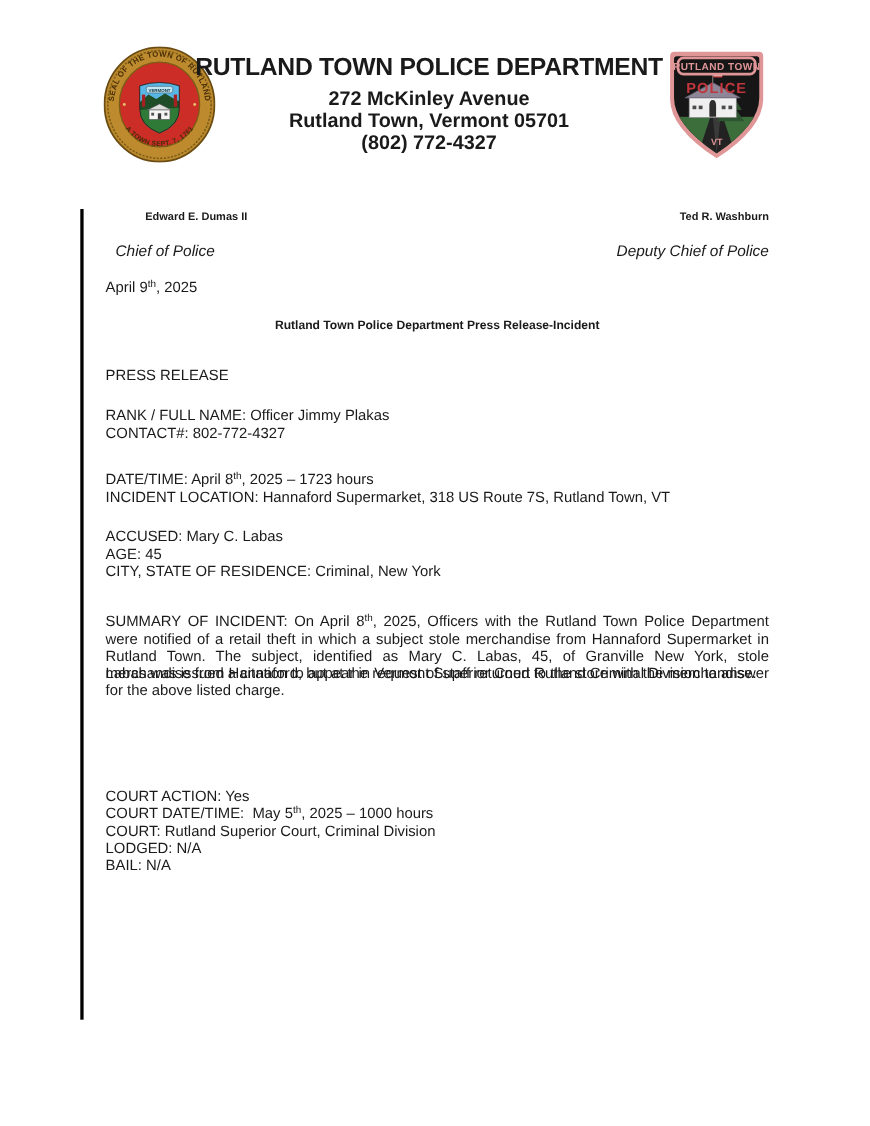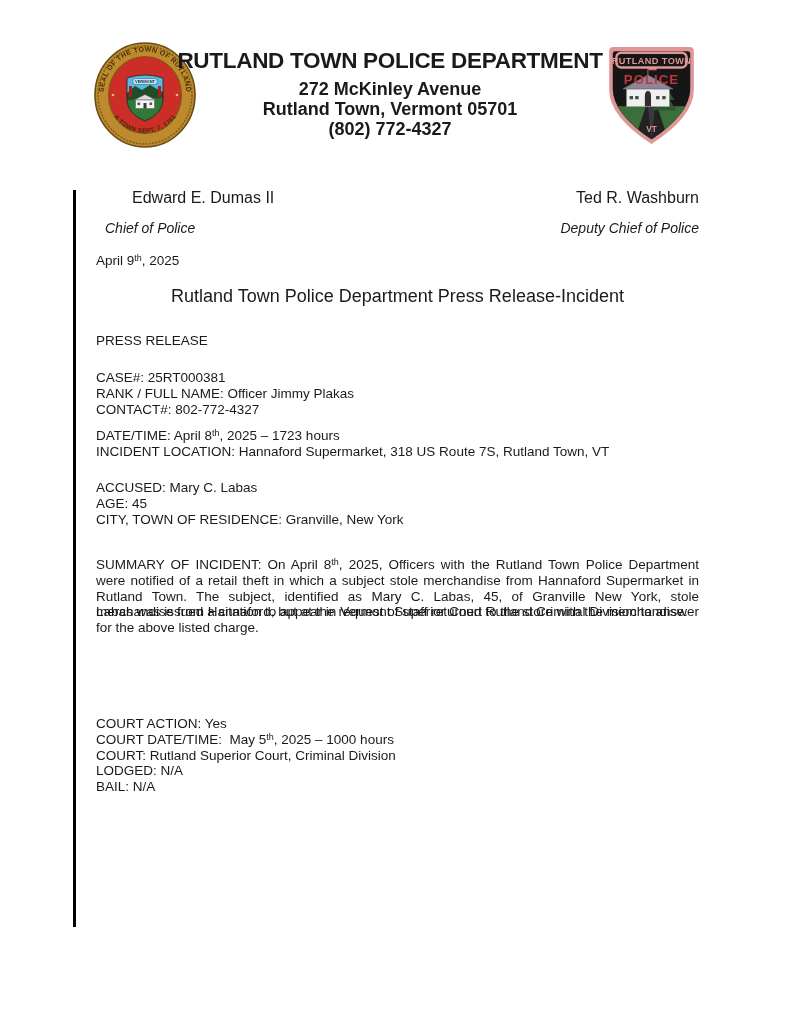--- a/index.html
+++ b/index.html
@@ -29,26 +29,26 @@
     line-height: 26px; white-space: nowrap;
   }
   .header-addr { font-size: 18px; font-weight: bold; line-height: 20px; }
   .header-addr-first { margin-top: 5px; }
 
   .col { position: absolute; left: 96px; width: 603px; }
   .line { font-size: 13.5px; line-height: 15.8px; white-space: pre-wrap; }
   .officials { top: 188px; }
   .off-left { float: left; text-align: left; }
   .off-right { float: right; text-align: right; }
-  .off-name { font-weight: normal; font-size: 16px; line-height: 19px; padding-left: 36px; }
+  .off-name { font-weight: bold; font-size: 10px; line-height: 19px; padding-left: 36px; }
   .off-title { font-style: italic; font-size: 14px; line-height: 19px; margin-top: 12px; }
   .off-title-left { padding-left: 9px; }
 
   .date-line { top: 253px; }
-  .doc-heading { top: 288px; text-align: center; font-weight: normal; font-size: 18px; line-height: 16px; }
+  .doc-heading { top: 288px; text-align: center; font-weight: bold; font-size: 11px; line-height: 16px; }
   .press-label { top: 333px; }
   .case-block { top: 370px; }
   .incident-block { top: 428px; }
   .accused-block { top: 480px; }
   .summary-p1 { top: 557px; text-align: justify; }
   .summary-p2 { top: 604px; text-align: justify; }
   .court-block { top: 716px; }
 
   sup.ord { font-size: 9px; line-height: 0; vertical-align: 4.5px; }
 </style>
@@ -141,34 +141,33 @@
     </div>
   </div>
 
   <div class="col line date-line"><span>April 9</span><sup class="ord">th</sup><span>, 2025</span></div>
 
   <div class="col doc-heading">Rutland Town Police Department Press Release-Incident</div>
 
   <div class="col line press-label">PRESS RELEASE</div>
 
   <div class="col case-block">
-    <div class="line">CASE#: 25RT000381</div>
     <div class="line">RANK / FULL NAME: Officer Jimmy Plakas</div>
     <div class="line">CONTACT#: 802-772-4327</div>
   </div>
 
   <div class="col incident-block">
     <div class="line"><span>DATE/TIME: April 8</span><sup class="ord">th</sup><span>, 2025 – 1723 hours</span></div>
     <div class="line">INCIDENT LOCATION: Hannaford Supermarket, 318 US Route 7S, Rutland Town, VT</div>
   </div>
 
   <div class="col accused-block">
     <div class="line">ACCUSED: Mary C. Labas</div>
     <div class="line">AGE: 45</div>
-    <div class="line">CITY, TOWN OF RESIDENCE: Granville, New York</div>
+    <div class="line">CITY, STATE OF RESIDENCE: Criminal, New York</div>
   </div>
 
   <div class="col line summary-p1"><span>SUMMARY OF INCIDENT: On April 8</span><sup class="ord">th</sup><span>, 2025, Officers with the Rutland Town Police Department were notified of a retail theft in which a subject stole merchandise from Hannaford Supermarket in Rutland Town. The subject, identified as Mary C. Labas, 45, of Granville New York, stole merchandise from Hannaford, but at the request of staff returned to the store with the merchandise.</span></div>
 
   <div class="col line summary-p2">Labas was issued a citation to appear in Vermont Superior Court Rutland Criminal Division to answer for the above listed charge.</div>
 
   <div class="col court-block">
     <div class="line">COURT ACTION: Yes</div>
     <div class="line"><span>COURT DATE/TIME:  May 5</span><sup class="ord">th</sup><span>, 2025 – 1000 hours</span></div>
     <div class="line">COURT: Rutland Superior Court, Criminal Division</div>

